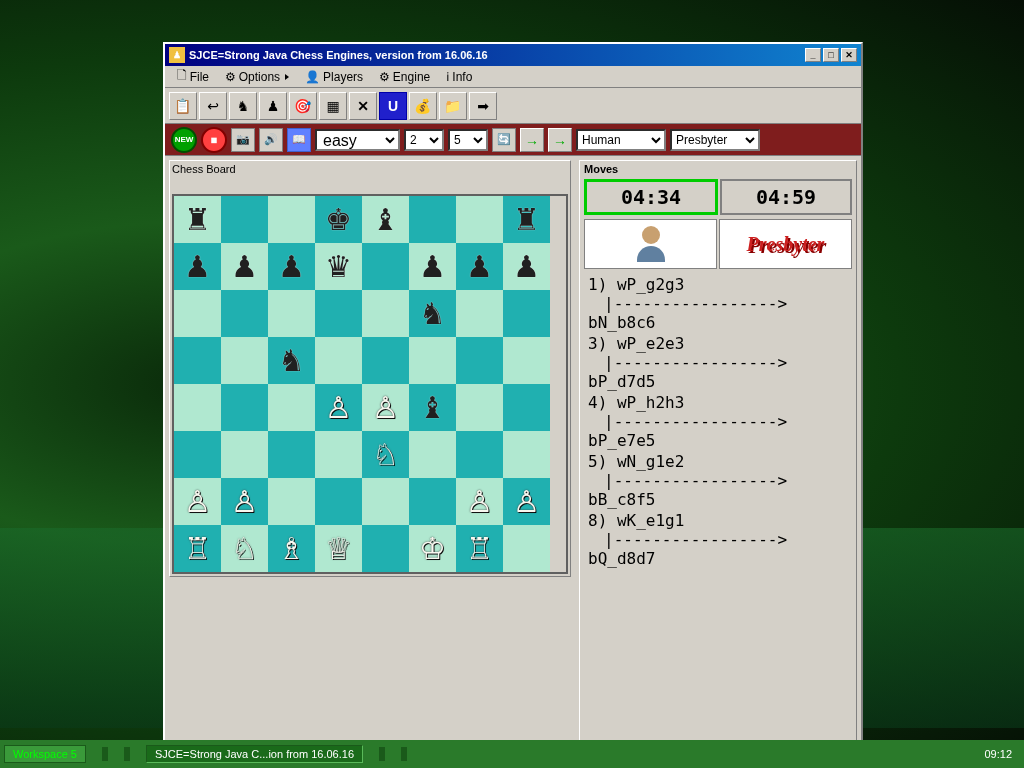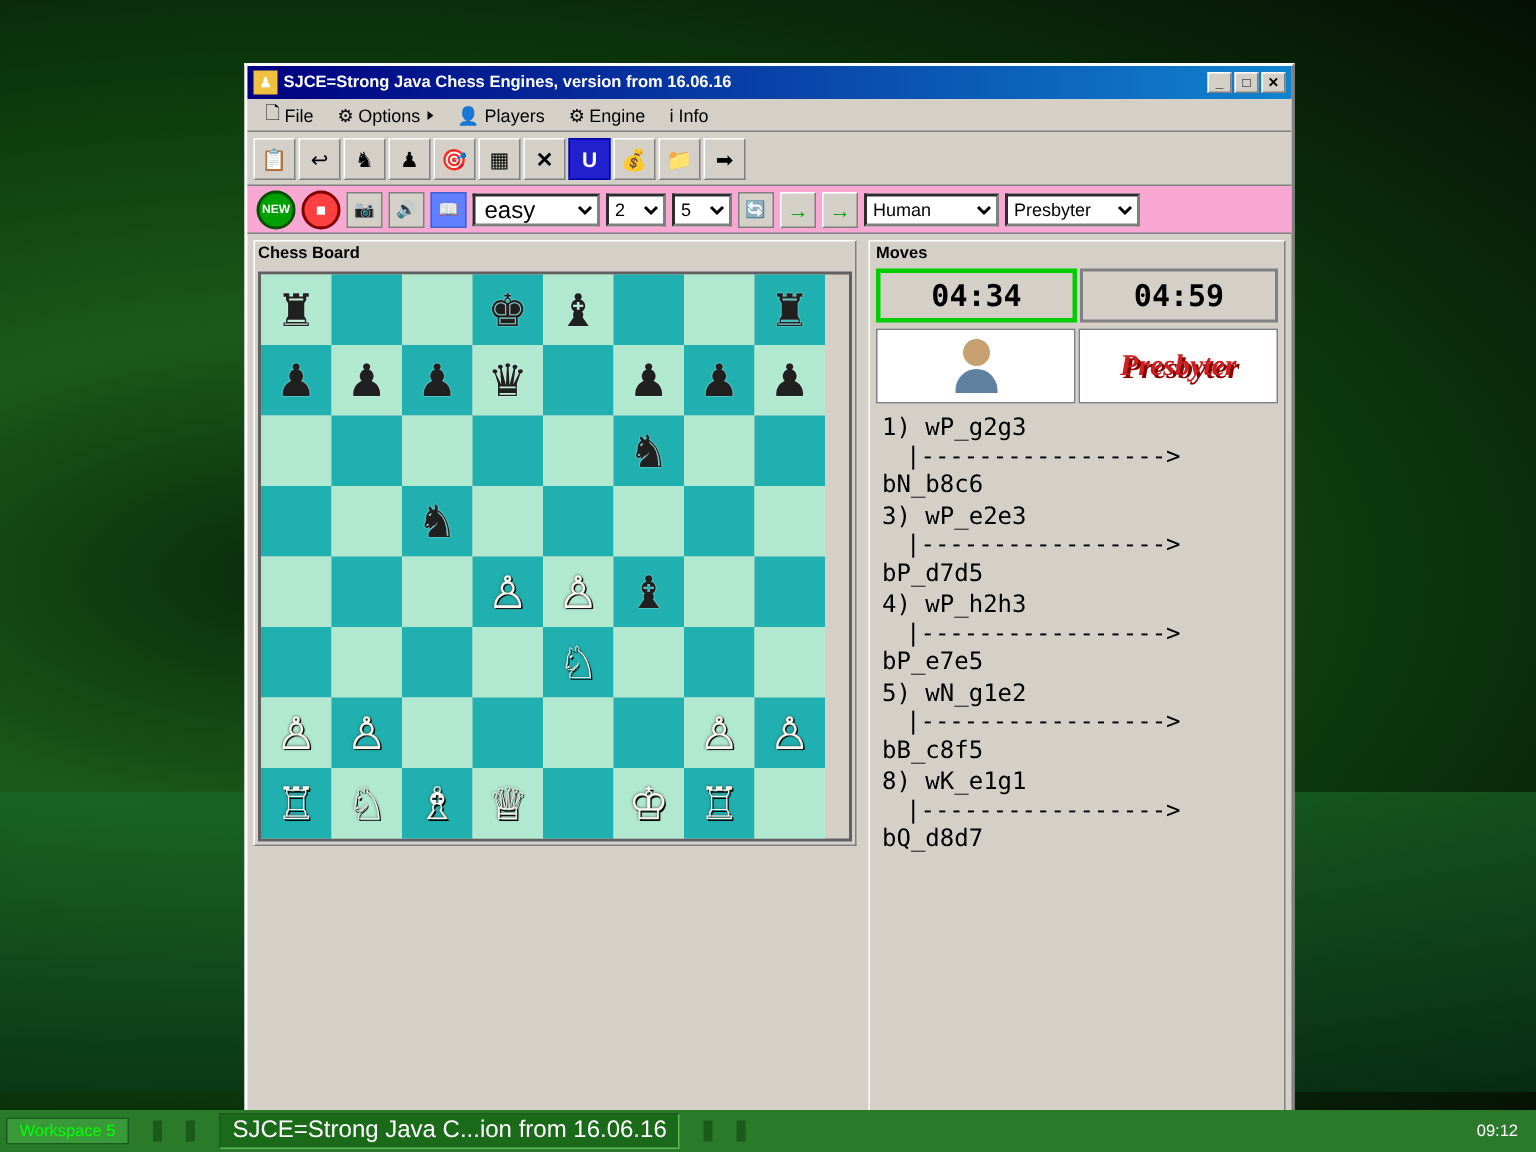--- a/index.html
+++ b/index.html
@@ -129,21 +129,21 @@
       border-left-color: #fff;
       display: flex;
       align-items: center;
       justify-content: center;
       cursor: pointer;
       font-size: 14px;
     }
 
     
     .toolbar2 {
-      background: #f9a8d4;
+      background: #7f1d1d;
       height: 32px;
       display: flex;
       align-items: center;
       padding: 2px 6px;
       gap: 4px;
       border-bottom: 1px solid #808080;
     }
     .t2-btn {
       width: 26px;
       height: 26px;
@@ -207,22 +207,22 @@
       padding: 4px;
     }
     .board-group {
       border: 1px solid #808080;
       border-top-color: #fff;
       border-left-color: #fff;
       padding: 2px;
     }
     .board-label {
       font-size: 11px;
-      font-weight: bold;
-      margin-bottom: 6px;
+      font-weight: normal;
+      margin-bottom: 19px;
       color: #000;
     }
 
     .chess-board {
       display: grid;
       grid-template-columns: repeat(8, 47px);
       grid-template-rows: repeat(8, 47px);
       border: 2px solid #606060;
     }
     .cell {
@@ -419,21 +419,21 @@
       padding: 0 4px;
       gap: 16px;
       z-index: 20;
     }
     .taskbar-item {
       background: #3a9a3a;
       border: 1px solid #1a5a1a;
       border-top-color: #5aba5a;
       border-left-color: #5aba5a;
       padding: 2px 8px;
-      font-size: 16px;
+      font-size: 11px;
       color: #fff;
       cursor: pointer;
     }
     .taskbar-active {
       background: #1a6a1a;
       border: 1px solid #5aba5a;
       border-top-color: #1a5a1a;
       border-left-color: #1a5a1a;
     }
     .taskbar-sep { width: 6px; height: 14px; background: #1a5a1a; }

